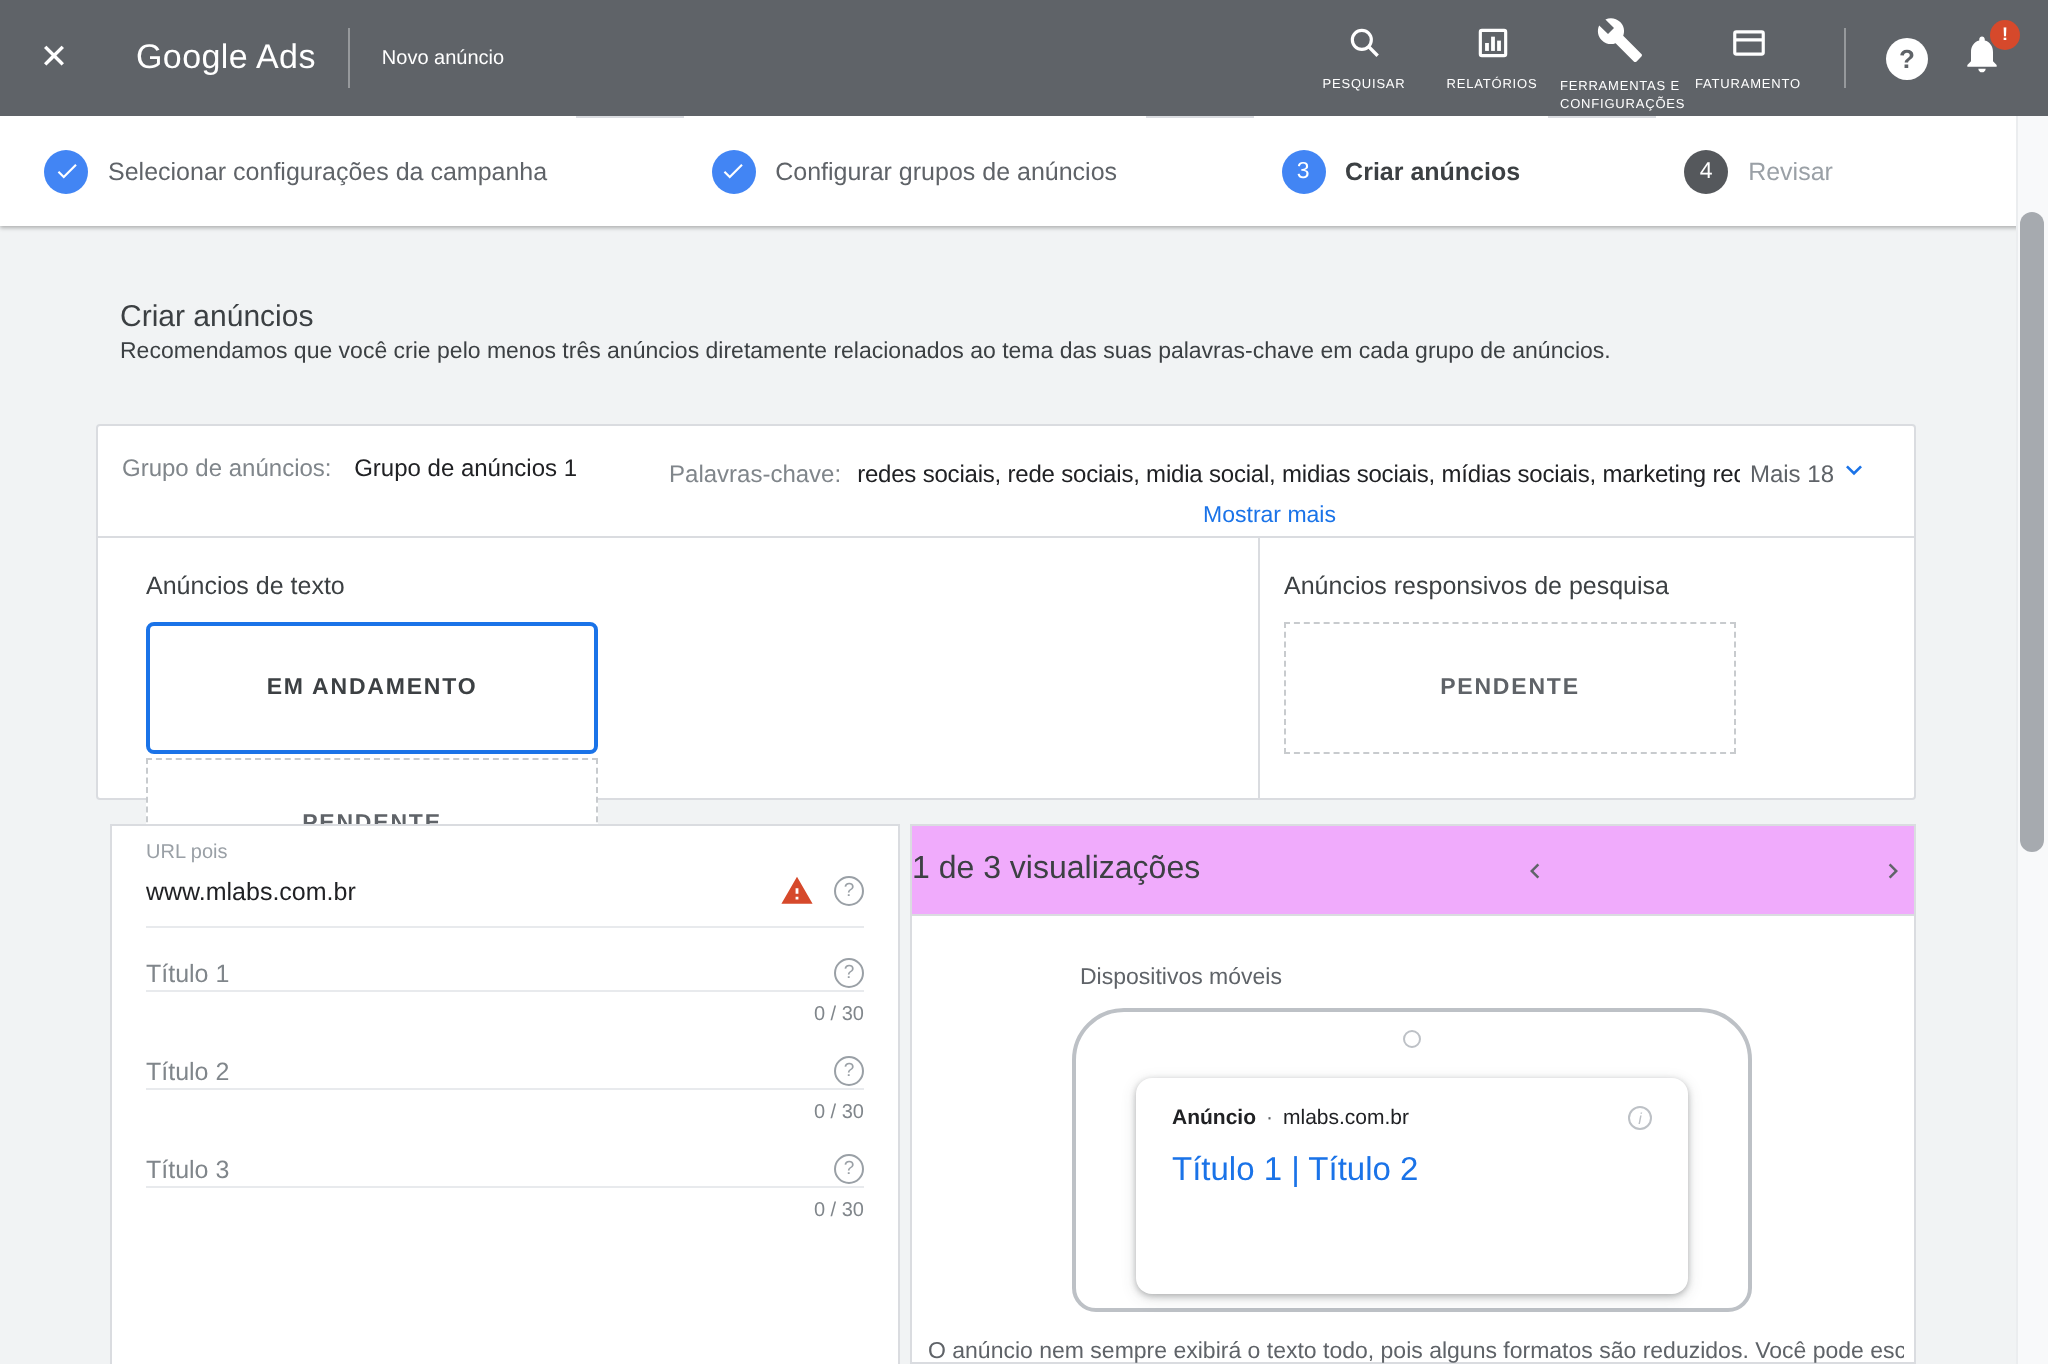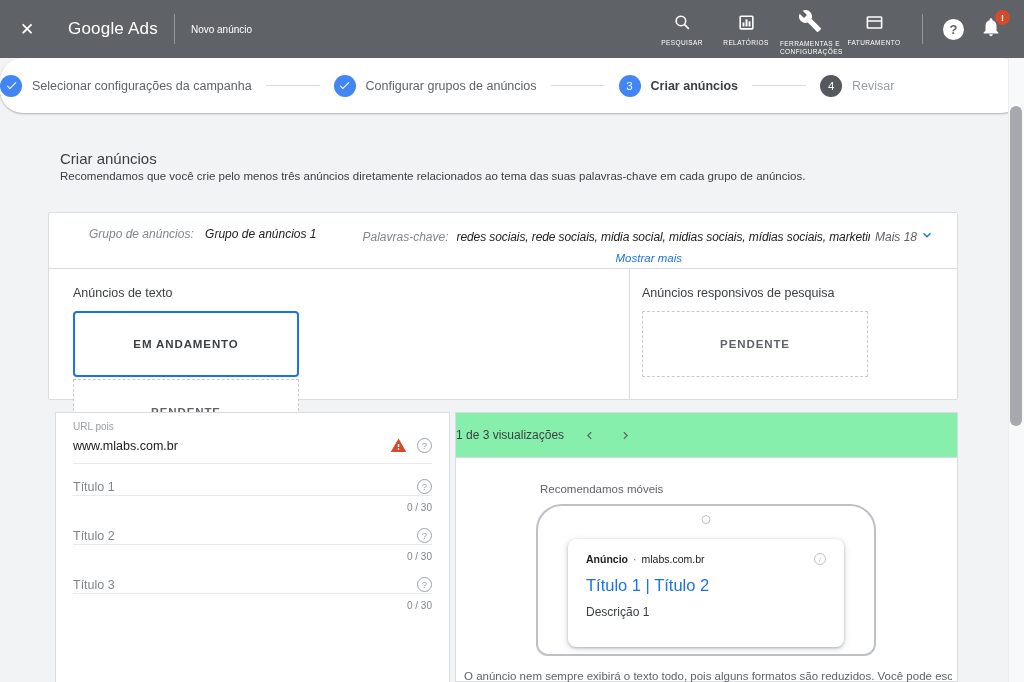--- a/index.html
+++ b/index.html
@@ -27,39 +27,39 @@
   .tb-right { display:flex; align-items:center; gap:16px; margin:0 22px 0 4px; }
   .tb-help { width:21px; height:21px; border-radius:50%; background:#fff; color:#5f6368;
     font-size:13px; font-weight:700; display:flex; align-items:center; justify-content:center; cursor:pointer; }
   .tb-bell { position:relative; cursor:pointer; }
   .tb-bell svg { width:22px; height:22px; }
   .tb-badge { position:absolute; top:-6px; right:-8px; width:15px; height:15px;
     border-radius:50%; background:#d6492b; color:#fff; font-size:9px; font-weight:700;
     display:flex; align-items:center; justify-content:center; }
   
   .steps { position:absolute; top:58px; left:0; width:1024px; height:55px; background:#fff;
-    display:flex; align-items:center; z-index:20;
-    box-shadow:0 1px 2px rgba(0,0,0,.28);border-radius:23px; }
+    display:flex; padding-left:22px; z-index:20;
+    box-shadow:0 1px 2px rgba(0,0,0,.28); }
   .step { display:flex; align-items:center; cursor:pointer; }
   .step-c { width:22px; height:22px; border-radius:50%; margin-right:10px; flex:none;
     display:flex; align-items:center; justify-content:center; color:#fff; font-size:11.5px; }
   .step-c.done, .step-c.active { background:#4285f4; }
   .step-c.todo { background:#55585c; }
   .step-c svg { width:13px; height:13px; }
   .step-label { font-size:12.5px; color:#5f6368; }
   .step.active .step-label { color:#3c4043; font-weight:700; }
   .step.todo .step-label { color:#9aa0a6; }
   .conn { width:54px; height:1px; background:#dadce0; margin:0 14px; }
   
   .page-title { position:absolute; left:60px; top:150px; font-size:15px; color:#3c4043; }
   .page-desc { position:absolute; left:60px; top:170px; font-size:11.5px; color:#3c4043; }
   
   .card1 { position:absolute; left:48px; top:212px; width:910px; height:188px;
     background:#fff; border:1px solid #dadce0; border-radius:2px; }
-  .group-row { display:flex; height:55px; padding:14px 22px 0 40px; font-size:12px;font-style:italic; }
+  .group-row { display:flex; height:55px; padding:14px 22px 0 12px; font-size:12px; }
   .g-left { white-space:nowrap; }
   .g-label { color:#80868b; margin-right:8px; }
   .g-value { color:#202124; }
   .kw-block { margin-left:46px; flex:1; min-width:0; }
   .kw-line { display:flex; align-items:center; }
   .kw-label { color:#80868b; margin-right:8px; white-space:nowrap; }
   .kw-text { color:#202124; white-space:nowrap; overflow:hidden; letter-spacing:-.1px; }
   .kw-more { color:#5f6368; white-space:nowrap; margin-left:5px; display:flex;
     align-items:center; cursor:pointer; }
   .kw-more svg { width:16px; height:16px; margin-left:2px; }
@@ -89,23 +89,23 @@
   .help-q { width:15px; height:15px; border:1px solid #9aa0a6; border-radius:50%; flex:none;
     color:#9aa0a6; font-size:9.5px; display:flex; align-items:center; justify-content:center; cursor:pointer; }
   .field { margin-top:15px; }
   .field-row { display:flex; justify-content:space-between; align-items:center;
     border-bottom:1px solid #e8eaed; padding-bottom:1px; }
   .field-label { font-size:12.5px; color:#80868b; }
   .counter { text-align:right; font-size:10px; color:#80868b; margin-top:6px; }
   
   .preview { position:absolute; left:455px; top:412px; width:503px; height:270px;
     background:#fff; border:1px solid #dadce0; }
-  .pv-head { height:45px; background:#86efac; border-bottom:1px solid #dadce0;
-    display:flex; align-items:center; justify-content:flex-start; gap:14px;
-    font-size:12px; color:#3c4043; }
+  .pv-head { height:45px; background:#f0abfc; border-bottom:1px solid #dadce0;
+    display:flex; align-items:center; justify-content:space-between; gap:14px;
+    font-size:16px; color:#3c4043; }
   .pv-arrow { width:22px; height:22px; display:flex; align-items:center; justify-content:center; cursor:pointer; }
   .pv-arrow svg { width:15px; height:15px; }
   .dev-label { position:absolute; left:84px; top:70px; font-size:11.5px; color:#5f6368; }
   .device { position:absolute; left:80px; top:91px; width:340px; height:152px;
     border:2px solid #bdc1c6; border-radius:26px 26px 12px 12px; background:#fff; }
   .camera { position:absolute; top:9px; left:50%; transform:translateX(-50%);
     width:9px; height:9px; border:1.5px solid #bdc1c6; border-radius:50%; }
   .ad-card { position:absolute; left:30px; right:30px; top:33px; height:108px;
     background:#fff; border-radius:8px; padding:14px 18px;
     box-shadow:0 1px 3px rgba(60,64,67,.35), 0 2px 8px rgba(60,64,67,.15); }
@@ -302,32 +302,31 @@
       <svg viewBox="0 0 24 24" fill="#5f6368">
           <path d="M15.4 7.4 14 6l-6 6 6 6 1.4-1.4L10.8 12z"></path>
         </svg>
     </span>
     <span class="pv-arrow">
       <svg viewBox="0 0 24 24" fill="#5f6368">
           <path d="M8.6 16.6 10 18l6-6-6-6-1.4 1.4L13.2 12z"></path>
         </svg>
     </span>
   </div>
-  <div class="dev-label">Recomendamos móveis</div>
+  <div class="dev-label">Dispositivos móveis</div>
   <div class="device">
     <div class="camera"></div>
     <div class="ad-card">
       <div class="ad-top">
         <span class="ad-badge">Anúncio</span>
         <span class="ad-sep">·</span>
         <span>mlabs.com.br</span>
         <span class="ad-info">i</span>
       </div>
       <div class="ad-headline">Título 1 | Título 2</div>
-      <div class="ad-desc">Descrição 1</div>
     </div>
   </div>
   <div class="pv-note">O anúncio nem sempre exibirá o texto todo, pois alguns formatos são reduzidos. Você pode escolher quais</div>
 </div>
 
 <div class="sb-track">
   <div class="sb-thumb"></div>
 </div>
 
 </body></html>

